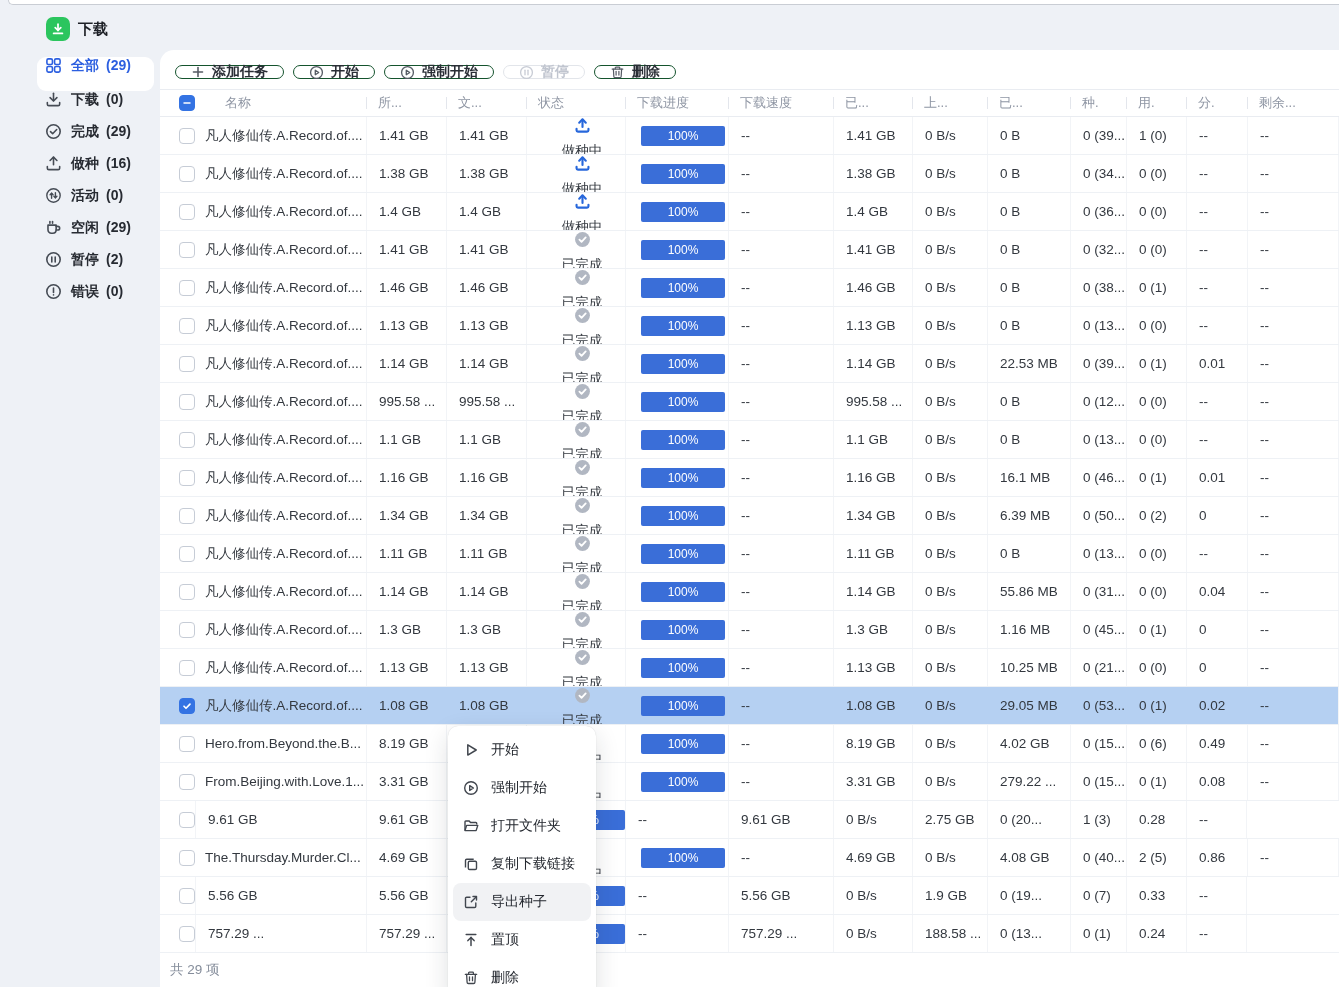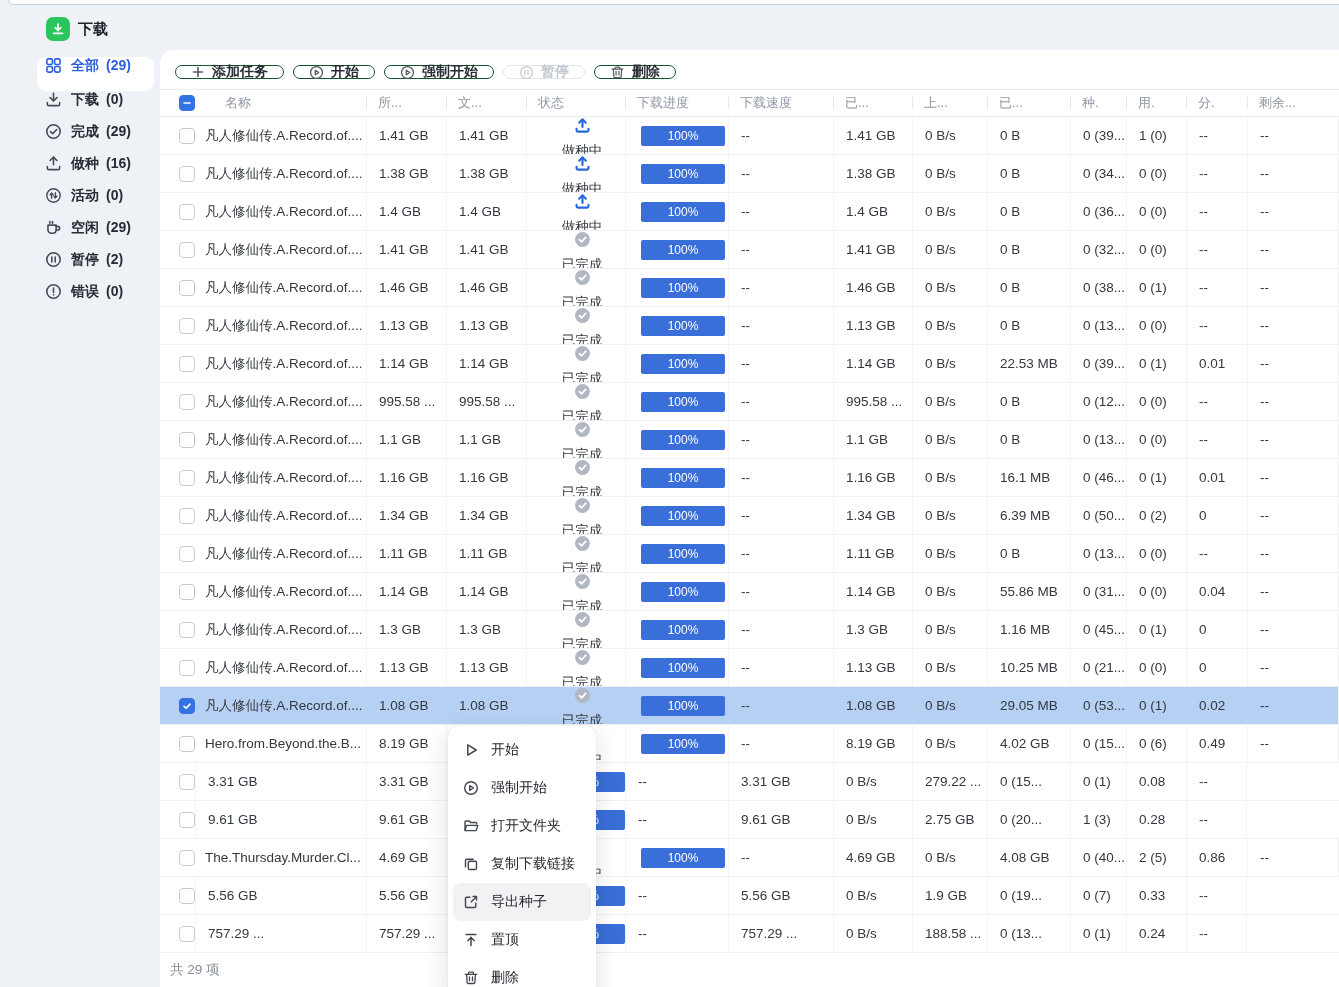--- a/index.html
+++ b/index.html
@@ -896,20 +896,21 @@
           <div class="c bl">0.49</div>
           <div class="c bl c-last">--</div>
         </div>
 
         <div class="row seeding">
           <div class="c c-check">
             <span class="cb">
               
             </span>
           </div>
+          <div class="c c-name">From.Beijing.with.Love.1...</div>
           <div class="c bl">3.31 GB</div>
           <div class="c bl">3.31 GB</div>
           <div class="c bl c-status">
             <span class="ic-seed">
               <svg width="17" height="17" viewBox="0 0 16 16" fill="none" stroke="currentColor" stroke-width="2" stroke-linecap="round" stroke-linejoin="round">
                 <path d="M8 9.4V2.6"></path>
                 <path d="M4.9 5.3 8 2.2l3.1 3.1"></path>
                 <path d="M2.4 11v1.5c0 .7.6 1.3 1.3 1.3h8.6c.7 0 1.3-.6 1.3-1.3V11"></path>
               </svg>
             </span>

